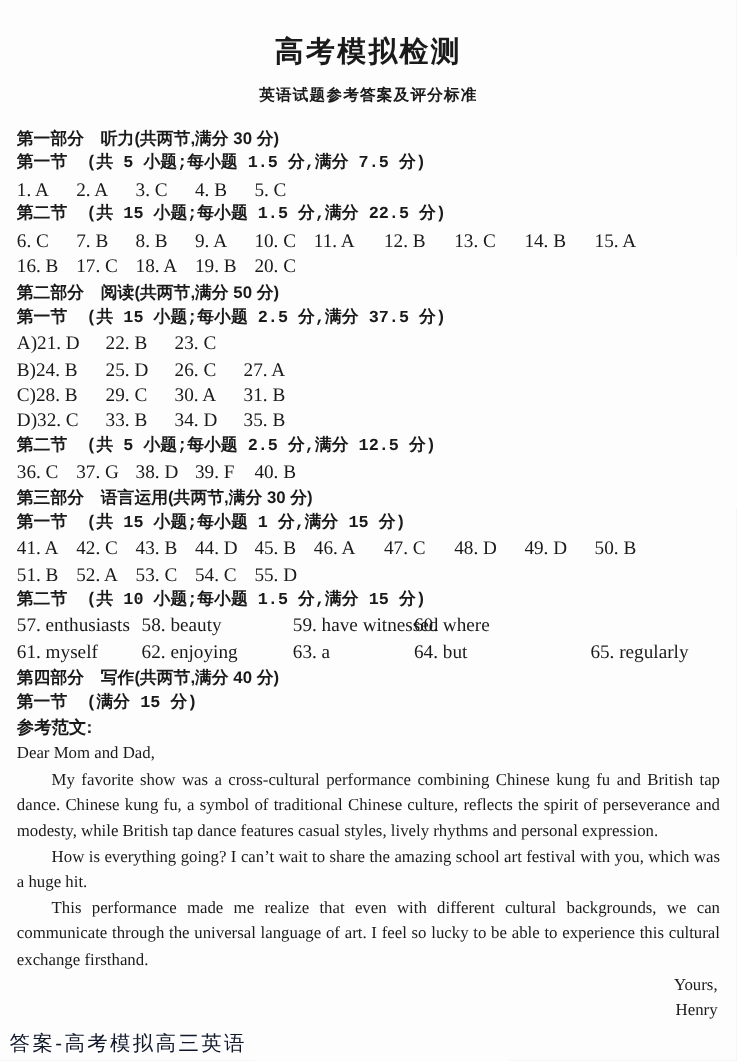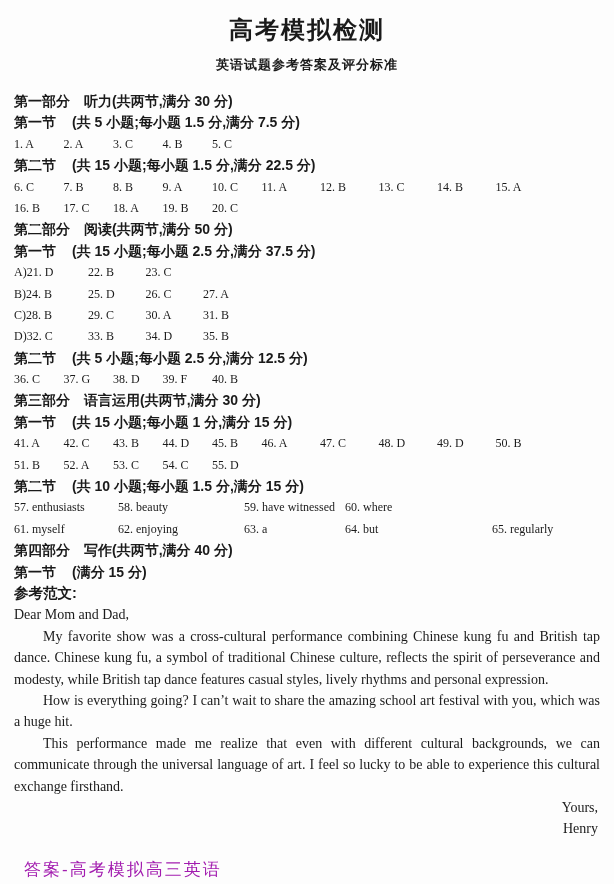--- a/index.html
+++ b/index.html
@@ -5,21 +5,21 @@
   * { margin: 0; padding: 0; box-sizing: border-box; }
   html, body { background: #e8e8e8; }
   .page {
     position: relative;
     width: 614px;
     height: 884px;
     margin: 0 auto;
     background: #fdfdfd;
     color: #1a1a1a;
     overflow: hidden;
-    padding: 16px 14px 0 14px;
+    padding: 30px 14px 0 14px;
     font-family: "Liberation Serif", serif;
     font-size: 14px;
   }
   .title {
     text-align: center;
     font-family: "Liberation Sans", sans-serif;
     font-weight: bold;
     font-size: 24px;
     line-height: 28px;
     margin-bottom: 9px;
@@ -40,26 +40,26 @@
     white-space: nowrap;
     overflow: hidden;
   }
   .part-heading {
     text-align: left;
     font-family: "Liberation Sans", sans-serif;
     font-weight: bold;
     font-size: 14px;
   }
   .sec-line {
-    font-family: Liberation Sans, sans-serif;
+    font-family: Liberation Mono, monospace;
     font-weight: bold;
     font-size: 14px;
   }
   .sec-desc { margin-left: 16px; }
-  .ans-row { font-size: 12px; }
+  .ans-row { font-size: 16px; }
   .row5 .cell { display: inline-block; width: 49.5px; }
   .row10 .cell { display: inline-block; width: 49.5px; }
   .row10 .cell.wide { width: 58.5px; }
   .rread .cell { display: inline-block; width: 57.5px; }
   .rread .cell.first { width: 74px; }
   .words-row {
     display: grid;
     grid-template-columns: 104px 126px 101px 147px auto;
   }
   .essay-label {
@@ -73,25 +73,25 @@
     font-size: 14px;
   }
   .essay p.indent { text-indent: 29px; }
   .essay .closing, .essay .signature {
     text-align: right;
     padding-right: 2px;
     line-height: 21.4px;
   }
   .watermark {
     position: absolute;
-    left: 24px;
+    left: 8px;
     bottom: 3px;
     font-family: "Liberation Sans", sans-serif;
     font-size: 17px;
-    color: #a21caf;
+    color: #0f172a;
     letter-spacing: 2px;
     white-space: nowrap;
   }
   .page-label {
     position: absolute;
     left: 0;
     right: 0;
     bottom: 13px;
     text-align: center;
     font-size: 13.5px;

